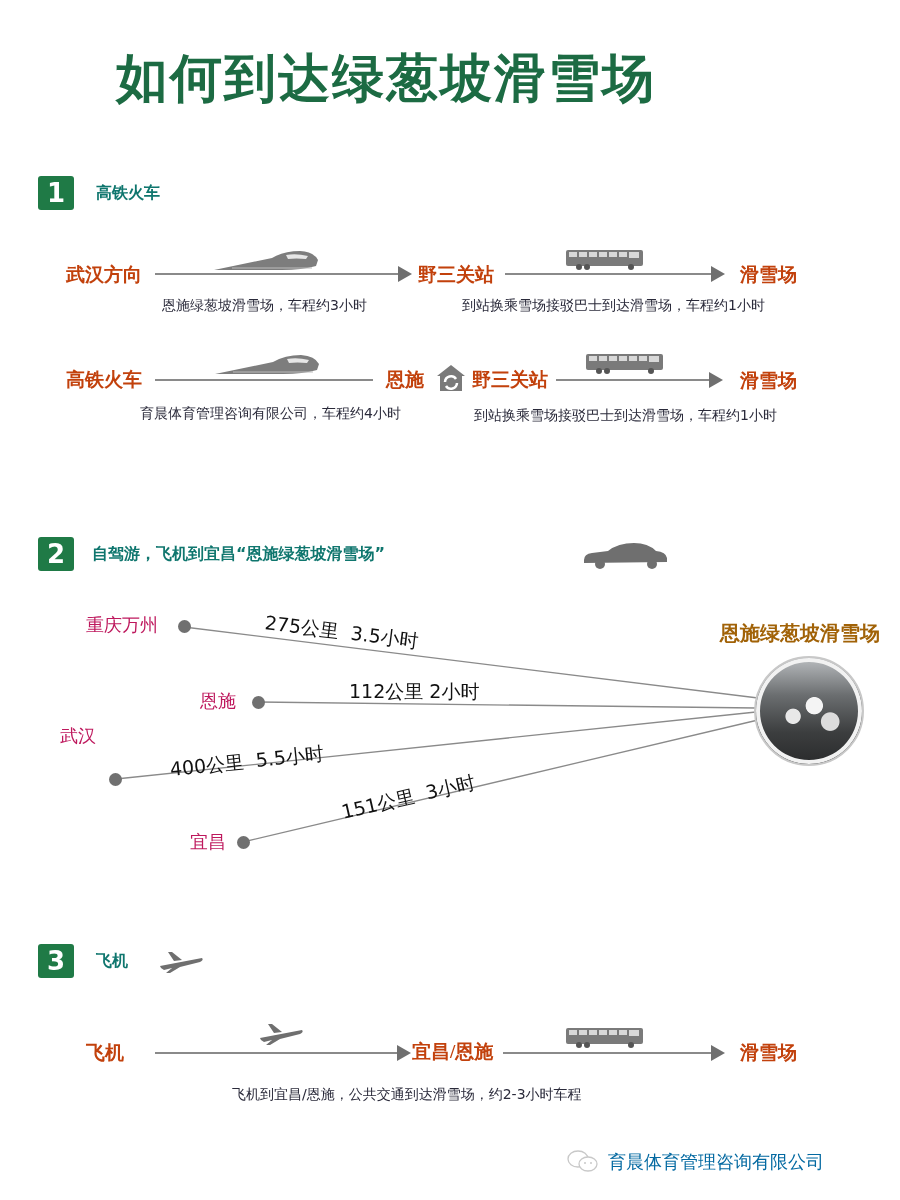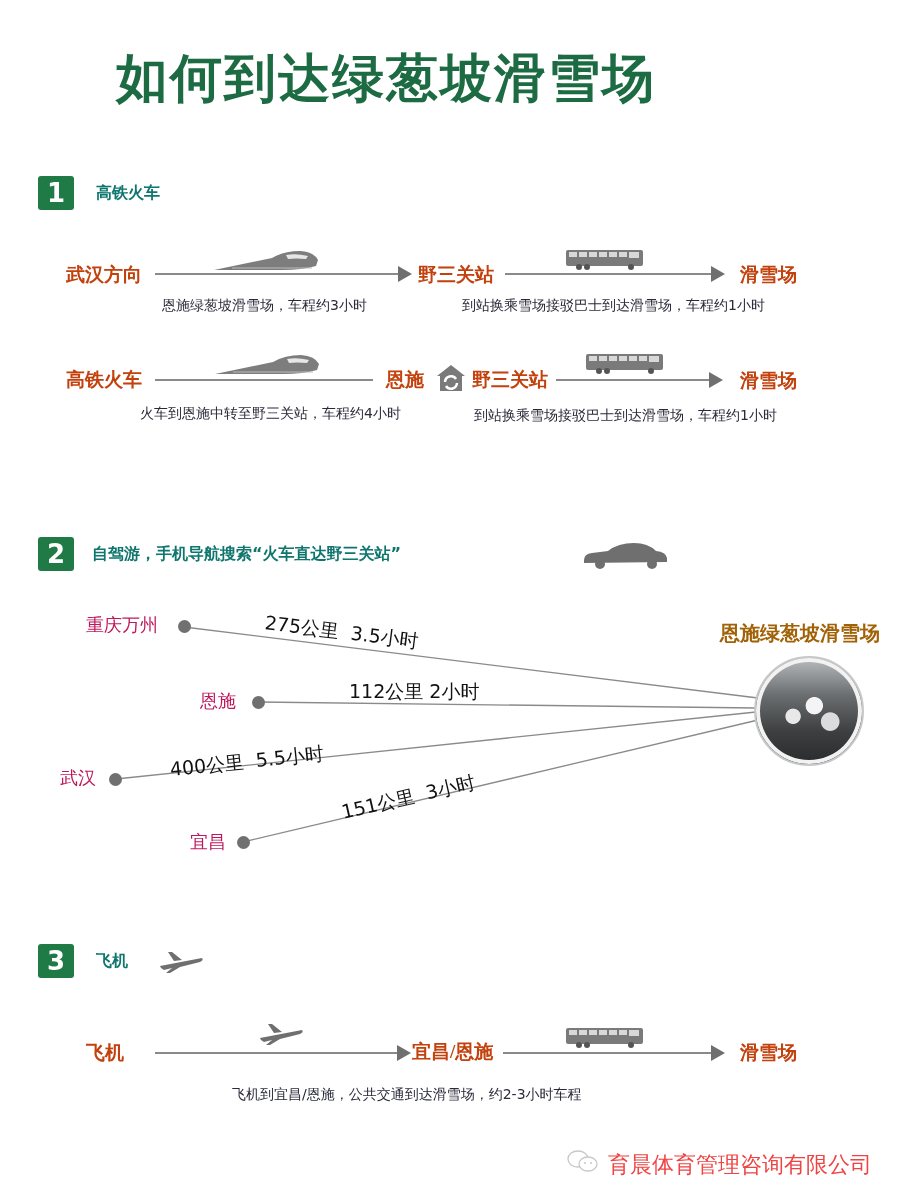--- a/index.html
+++ b/index.html
@@ -20,21 +20,21 @@
   .dot { width:13px; height:13px; border-radius:50%; background:#707070; }
   .dist { font-size:19px; color:#111; white-space:nowrap; transform-origin:left center; }
   .resort-label { font-size:20px; font-weight:bold; color:#a16207; white-space:nowrap; }
   .resort-img { width:106px; height:106px; border-radius:50%; border:2px solid #c8c8c8;
     background:
       radial-gradient(circle at 55% 45%, #f4f4f4 0 10%, transparent 11%),
       radial-gradient(circle at 35% 55%, #e8e8e8 0 8%, transparent 9%),
       radial-gradient(circle at 70% 60%, #dcdcdc 0 9%, transparent 10%),
       linear-gradient(180deg,#b9bcbf 0%, #6b6e70 35%, #3c3e3f 70%, #2a2b2c 100%);
     box-shadow: inset 0 0 0 4px #f2f2f2; overflow:hidden; }
-  .footer { font-size:22px; color:#ef4444; white-space:nowrap; }
+  .footer { font-size:18px; color:#0369a1; white-space:nowrap; }
 </style>
 </head>
 <body>
 
 <div class="abs title">如何到达绿葱坡滑雪场</div>
 
 <div class="abs sec-num" style="left:38px;top:176px;">1</div>
 <div class="abs sec-title" style="left:96px;top:176px;">高铁火车</div>
 
 <div class="abs node" style="left:66px;top:262px;">武汉方向</div>
@@ -67,21 +67,21 @@
 <div class="abs note" style="left:462px;top:296px;">到站换乘雪场接驳巴士到达滑雪场，车程约1小时</div>
 <div class="abs node" style="left:740px;top:262px;">滑雪场</div>
 
 <div class="abs node" style="left:66px;top:367px;">高铁火车</div>
 <div class="abs line" style="left:155px;top:379px;width:218px;"></div>
 <svg class="abs" style="left:213px;top:352px;" width="108" height="24" viewBox="0 0 108 24">
   <path d="M2 22 L60 10 Q72 3 88 3 Q102 4 106 12 L104 18 Q90 22 70 22 Z" fill="#7d7d7d"></path>
   <path d="M74 7 Q84 5 96 8 L94 11 Q84 10 76 11 Z" fill="#e6e6e6"></path>
   <line x1="20" y1="20" x2="100" y2="20" stroke="#bdbdbd" stroke-width="1"></line>
 </svg>
-<div class="abs note" style="left:140px;top:404px;">火车到恩施中转至野三关站，车程约4小时</div>
+<div class="abs note" style="left:140px;top:404px;">育晨体育管理咨询有限公司，车程约4小时</div>
 <div class="abs node" style="left:386px;top:367px;">恩施</div>
 <svg class="abs" style="left:436px;top:364px;" width="30" height="28" viewBox="0 0 30 28">
   <path d="M15 1 L29 12 L26 12 L26 27 L4 27 L4 12 L1 12 Z" fill="#7a7a7a"></path>
   <path d="M9 18 A6 6 0 0 1 20 15" stroke="#fff" stroke-width="2.5" fill="none"></path>
   <path d="M21 19 A6 6 0 0 1 10 22" stroke="#fff" stroke-width="2.5" fill="none"></path>
 </svg>
 <div class="abs node" style="left:472px;top:367px;">野三关站</div>
 <div class="abs line" style="left:556px;top:379px;width:155px;"></div>
 <div class="abs arrowhead" style="left:709px;top:372px;"></div>
 <svg class="abs" style="left:585px;top:353px;" width="80" height="22" viewBox="0 0 80 22">
@@ -96,21 +96,21 @@
       <rect x="64" y="3" width="10" height="6"></rect>
     </g>
   <circle cx="14" cy="18" r="3" fill="#555"></circle>
     <circle cx="22" cy="18" r="3" fill="#555"></circle>
     <circle cx="66" cy="18" r="3" fill="#555"></circle>
 </svg>
 <div class="abs note" style="left:474px;top:406px;">到站换乘雪场接驳巴士到达滑雪场，车程约1小时</div>
 <div class="abs node" style="left:740px;top:368px;">滑雪场</div>
 
 <div class="abs sec-num" style="left:38px;top:537px;">2</div>
-<div class="abs sec-title" style="left:92px;top:537px;">自驾游，手机导航搜索“火车直达野三关站”</div>
+<div class="abs sec-title" style="left:92px;top:537px;">自驾游，飞机到宜昌“恩施绿葱坡滑雪场”</div>
 <svg class="abs" style="left:582px;top:540px;" width="86" height="30" viewBox="0 0 86 30">
   <path d="M2 20 Q2 14 10 13 L26 11 Q36 3 52 3 Q66 3 74 11 Q84 12 85 18 L85 22 L2 23 Z" fill="#6f6f6f"></path>
   <circle cx="18" cy="24" r="5" fill="#6f6f6f"></circle>
     <circle cx="70" cy="24" r="5" fill="#6f6f6f"></circle>
 </svg>
 
 <svg class="abs" style="left:0;top:580px;" width="900" height="300" viewBox="0 580 900 300">
   <line x1="184" y1="627" x2="758" y2="698" stroke="#8a8a8a" stroke-width="1.3"></line>
   <line x1="259" y1="702" x2="756" y2="708" stroke="#8a8a8a" stroke-width="1.3"></line>
   <line x1="116" y1="779" x2="756" y2="712" stroke="#8a8a8a" stroke-width="1.3"></line>
@@ -122,21 +122,21 @@
 <div class="abs dist" style="left:265px;top:610px;transform:rotate(7deg);">
   <span>275公里</span>&nbsp;&nbsp;<span>3.5小时</span>
 </div>
 
 <div class="abs city" style="left:200px;top:690px;">恩施</div>
 <div class="abs dot" style="left:252px;top:696px;"></div>
 <div class="abs dist" style="left:325px;top:679px;margin-left:24px;">
   <span>112公里</span>&nbsp;<span>2小时</span>
 </div>
 
-<div class="abs city" style="left:60px;top:767px;">武汉</div>
+<div class="abs city" style="left:60px;top:725px;">武汉</div>
 <div class="abs dot" style="left:109px;top:773px;"></div>
 <div class="abs dist" style="left:170px;top:757px;transform:rotate(-6deg);">
   <span>400公里</span>&nbsp;&nbsp;<span>5.5小时</span>
 </div>
 
 <div class="abs city" style="left:190px;top:831px;">宜昌</div>
 <div class="abs dot" style="left:237px;top:836px;"></div>
 <div class="abs dist" style="left:342px;top:800px;transform:rotate(-13deg);">
   <span>151公里</span>&nbsp;&nbsp;<span>3小时</span>
 </div>

